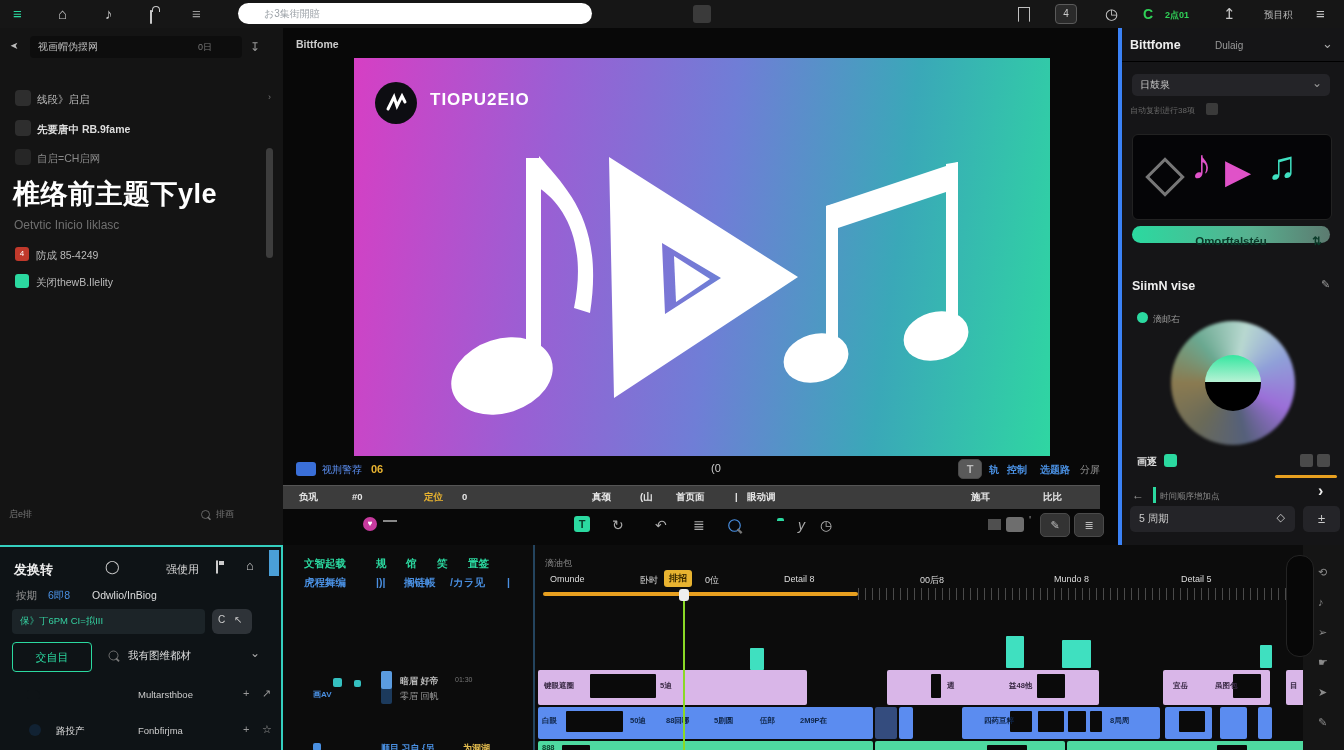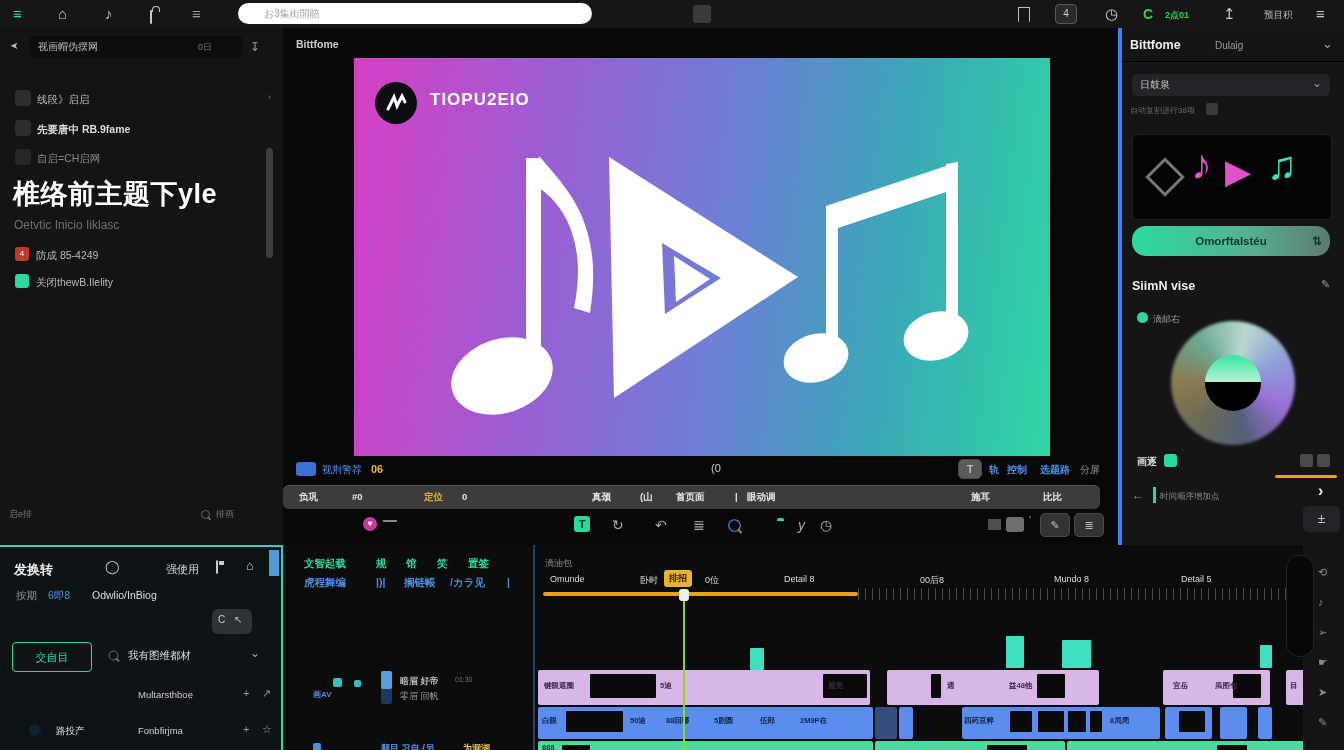--- a/index.html
+++ b/index.html
@@ -20,33 +20,33 @@
   .left-panel{left:0;top:28px;width:283px;height:517px;background:#141414;border-right:1px solid #000;}
   .lp-pill{left:30px;top:8px;width:212px;height:22px;background:#0d0d0d;border-radius:4px;color:#bbb;font-size:10px;line-height:22px;padding-left:8px;box-sizing:border-box;}
   .lp-item{font-size:10.5px;color:#bbb;}
   .lp-ic{width:16px;height:16px;background:#2e2e2e;border-radius:4px;display:inline-block;}
   .lp-head{font-size:27px;font-weight:bold;color:#fff;letter-spacing:.5px;}
   .scrollbar{width:7px;border-radius:4px;background:#3d3d3d;}
   
   .preview{left:283px;top:28px;width:835px;height:517px;background:#080808;}
   .canvas{left:71px;top:30px;width:696px;height:398px;}
   .logo-circle{width:42px;height:42px;border-radius:50%;background:#0d0d12;}
-  .strip{left:0;top:457px;width:817px;height:23px;background:#3c3c3c;border-top:1px solid #555;border-radius:6px;}
+  .strip{left:0;top:457px;width:817px;height:23px;background:#3c3c3c;border-top:1px solid #555;}
   .strip-item{position:absolute;top:5px;font-size:9.5px;color:#e8e8e8;font-weight:bold;white-space:nowrap;}
   .strip-item.active{color:#e8b330;}
   .tool-ic{top:489px;font-size:14px;color:#aaa;}
   .grn-sq{width:16px;height:16px;background:#2bd9a0;border-radius:3px;color:#0a3a28;font-size:11px;font-weight:bold;text-align:center;line-height:16px;}
   .folder{width:16px;height:11px;background:#2bd9a0;border-radius:2px;position:relative;}
   .folder::before{content:"";position:absolute;left:0;top:-3px;width:7px;height:3px;background:#2bd9a0;border-radius:2px 2px 0 0;}
   .gbtn{background:#333;border:1px solid #4a4a4a;border-radius:5px;color:#bbb;text-align:center;}
   
   .right-panel{left:1118px;top:28px;width:226px;height:517px;background:#151517;border-left:4px solid #3b82f6;}
   .rp-pill{background:#242428;border-radius:5px;color:#ccc;}
   .thumb{left:10px;top:106px;width:198px;height:84px;background:#050507;border-radius:6px;border:1px solid #222;}
-  .gen-btn{left:10px;top:198px;width:198px;height:30px;border-radius:14px;background:linear-gradient(90deg,#2bd9a0,#57b08f 60%,#5c7a70);color:#0b3b2a;font-weight:bold;font-size:11.5px;text-align:center;line-height:30px;}
+  .gen-btn{left:10px;top:198px;width:198px;height:17px;border-radius:14px;background:linear-gradient(90deg,#2bd9a0,#57b08f 60%,#5c7a70);color:#0b3b2a;font-weight:bold;font-size:11.5px;text-align:center;line-height:30px;}
   .wheel{left:49px;top:293px;width:124px;height:124px;border-radius:50%;background:conic-gradient(from -90deg,#8a7a50,#6aa890,#b8d8d0,#8f9fd8,#9b6fd8,#55607a,#6a6a58,#8a7a50);filter:blur(1.5px);}
   .wheel-inner{left:83px;top:327px;width:56px;height:56px;border-radius:50%;background:linear-gradient(to bottom,#35e6a0 0%,#baf2d6 49%,#000 49%,#000 100%);}
   .diamond{width:22px;height:22px;border:3px solid #777;transform:rotate(45deg);}
   
   .media-panel{left:0;top:545px;width:283px;height:205px;background:#0e1316;border-top:2px solid #35d0c0;border-right:2px solid #35d0c0;box-sizing:border-box;}
   .mp-ic{font-size:13px;color:#ccc;}
   .save-ic{width:12px;height:12px;border:1.5px solid #ccc;border-radius:2px;position:relative;}
   .save-ic::before{content:"";position:absolute;left:2px;top:0;width:5px;height:4px;background:#ccc;}
   .blue-ic{width:26px;height:26px;background:#4a90e2;border-radius:5px;position:relative;}
   .blue-ic::after{content:"";position:absolute;left:5px;top:9px;width:13px;height:9px;background:#0e1316;border-radius:2px 5px 2px 2px;}
@@ -242,35 +242,42 @@
     <span class="a" style="left:42px;top:426px;width:13px;height:13px;background:#2bd9a0;border-radius:3px;"></span>
     <div class="a" style="left:178px;top:426px;width:13px;height:13px;background:#4a4a4a;border-radius:2px;"></div>
     <div class="a" style="left:195px;top:426px;width:13px;height:13px;background:#4a4a4a;border-radius:2px;"></div>
     <div class="a" style="left:153px;top:447px;width:62px;height:3px;background:#e8a020;border-radius:2px;"></div>
 
     <span class="a" style="left:10px;top:460px;color:#999;font-size:12px;">←</span>
     <span class="a" style="left:31px;top:459px;width:3px;height:16px;background:#2bd9a0;"></span>
     <span class="a" style="left:38px;top:463px;font-size:8.5px;color:#888;">时间顺序增加点</span>
     <span class="a" style="left:196px;top:454px;color:#eee;font-size:16px;font-weight:bold;">›</span>
 
+    <div class="a rp-pill" style="left:8px;top:478px;width:165px;height:26px;">
+      <span class="a" style="left:9px;top:6px;font-size:10.5px;">5 周期</span>
+      <span class="a" style="right:10px;top:5px;color:#ccc;">◇</span>
+    </div>
     <div class="a rp-pill" style="left:181px;top:478px;width:37px;height:26px;text-align:center;line-height:26px;font-size:13px;">±</div>
   </div>
 
   <div class="a media-panel">
     <div class="a" style="left:269px;top:3px;width:10px;height:26px;background:#4a9fd8;"></div>
     <span class="a" style="left:14px;top:14px;font-size:13px;font-weight:bold;color:#eee;">发换转</span>
     <span class="a mp-ic" style="left:105px;top:12px;">◯</span>
     <span class="a" style="left:166px;top:15px;font-size:11px;color:#ddd;">强使用</span>
     <span class="a save-ic" style="left:216px;top:14px;"></span>
     <span class="a mp-ic" style="left:246px;top:11px;">⌂</span>
 
     <span class="a" style="left:16px;top:42px;font-size:10.5px;color:#999;">按期</span>
     <span class="a" style="left:48px;top:42px;font-size:10.5px;color:#4a90e2;">6即8</span>
     <span class="a" style="left:92px;top:42px;font-size:10.5px;color:#ddd;">Odwlio/InBiog</span>
 
+    <div class="a" style="left:12px;top:62px;width:193px;height:25px;background:#1c2428;border-radius:4px;">
+      <span class="a" style="left:8px;top:6px;font-size:9.5px;color:#35d0a0;">保》丁6PM CI=拟III</span>
+    </div>
     <div class="a" style="left:212px;top:62px;width:40px;height:25px;background:#2e3338;border-radius:6px;">
       <span class="a" style="left:6px;top:5px;color:#ccc;font-size:10px;">C</span>
       <span class="a" style="left:22px;top:5px;color:#ccc;font-size:10px;">↖</span>
     </div>
 
     <div class="a" style="left:12px;top:95px;width:78px;height:28px;border:1px solid #2bd9a0;border-radius:4px;color:#2bd9a0;font-size:11px;text-align:center;line-height:28px;">交自目</div>
     <div class="a" style="left:100px;top:95px;width:166px;height:28px;">
       <span class="a mag" style="left:8px;top:8px;transform:scale(.9);"></span>
       <span class="a" style="left:28px;top:7px;font-size:10.5px;color:#ddd;">我有图维都材</span>
       <span class="a" style="right:6px;top:4px;color:#aaa;font-size:12px;">⌄</span>
@@ -326,21 +333,21 @@
     <div class="a" id="playhead-handle" style="top: 44px; width: 10px; height: 12px; background: rgb(238, 238, 238); border-radius: 3px; z-index: 6; left: 396px;"></div>
     <div class="a" id="playhead-line" style="top: 56px; width: 2px; height: 149px; background: rgb(138, 217, 38); z-index: 6; left: 400px;"></div>
 
     <div id="teal-blocks">
         <div class="a" style="left: 467px; top: 103px; width: 14px; height: 22px; background: rgb(63, 224, 192); border-radius: 1px;"></div>
         <div class="a" style="left: 723px; top: 91px; width: 18px; height: 32px; background: rgb(63, 224, 192); border-radius: 1px;"></div>
         <div class="a" style="left: 779px; top: 95px; width: 29px; height: 28px; background: rgb(63, 224, 192); border-radius: 1px;"></div>
         <div class="a" style="left: 977px; top: 100px; width: 12px; height: 23px; background: rgb(63, 224, 192); border-radius: 1px;"></div>
       </div>
     <div id="tracks">
-        <div class="a clip" style="left: 255px; top: 125px; width: 332px; height: 35px; background: rgb(217, 182, 232);">
+        <div class="a clip" style="left: 255px; top: 125px; width: 269px; height: 35px; background: rgb(217, 182, 232);">
           <div class="clip-thumb" style="left: 52px; width: 66px; height: 24px;"></div>
           <div class="clip-thumb" style="left: 285px; width: 44px; height: 24px;"></div>
           <div class="clip-text" style="left: 6px; color: rgb(58, 42, 69);">键眼遮圈</div>
           <div class="clip-text" style="left: 122px; color: rgb(58, 42, 69);">5迪</div>
           <div class="clip-text" style="left: 290px; color: rgb(58, 42, 69);">屋兜</div>
         </div>
         <div class="a clip" style="left: 604px; top: 125px; width: 212px; height: 35px; background: rgb(217, 182, 232);">
           <div class="clip-thumb" style="left: 44px; width: 10px; height: 24px;"></div>
           <div class="clip-thumb" style="left: 150px; width: 28px; height: 24px;"></div>
           <div class="clip-text" style="left: 60px; color: rgb(58, 42, 69);">週</div>
@@ -363,21 +370,21 @@
           <div class="clip-text" style="left: 222px; color: rgb(15, 37, 71);">伍郎</div>
           <div class="clip-text" style="left: 262px; color: rgb(15, 37, 71);">2M9P在</div>
         </div>
         <div class="a clip" style="left: 592px; top: 162px; width: 22px; height: 32px; background: rgb(91, 140, 240); opacity: 0.5;"></div>
         <div class="a clip" style="left: 616px; top: 162px; width: 14px; height: 32px; background: rgb(91, 140, 240);"></div>
         <div class="a clip" style="left: 679px; top: 162px; width: 198px; height: 32px; background: rgb(91, 140, 240);">
           <div class="clip-thumb" style="left: 48px; width: 22px; height: 21px;"></div>
           <div class="clip-thumb" style="left: 76px; width: 26px; height: 21px;"></div>
           <div class="clip-thumb" style="left: 106px; width: 18px; height: 21px;"></div>
           <div class="clip-thumb" style="left: 128px; width: 12px; height: 21px;"></div>
-          <div class="clip-text" style="left: 2px; color: rgb(15, 37, 71);">四药亘粹</div>
+          <div class="clip-text" style="left: 22px; color: rgb(15, 37, 71);">四药亘粹</div>
           <div class="clip-text" style="left: 148px; color: rgb(15, 37, 71);">8局周</div>
         </div>
         <div class="a clip" style="left: 882px; top: 162px; width: 47px; height: 32px; background: rgb(91, 140, 240);">
           <div class="clip-thumb" style="left: 14px; width: 26px; height: 21px;"></div>
         </div>
         <div class="a clip" style="left: 937px; top: 162px; width: 27px; height: 32px; background: rgb(91, 140, 240);"></div>
         <div class="a clip" style="left: 975px; top: 162px; width: 14px; height: 32px; background: rgb(91, 140, 240);"></div>
         <div class="a clip" style="left: 255px; top: 196px; width: 335px; height: 14px; background: rgb(78, 217, 160);">
           <div class="clip-thumb" style="left: 24px; width: 28px; height: 6px;"></div>
           <div class="clip-text" style="left: 4px; color: rgb(10, 58, 40);">888</div>

